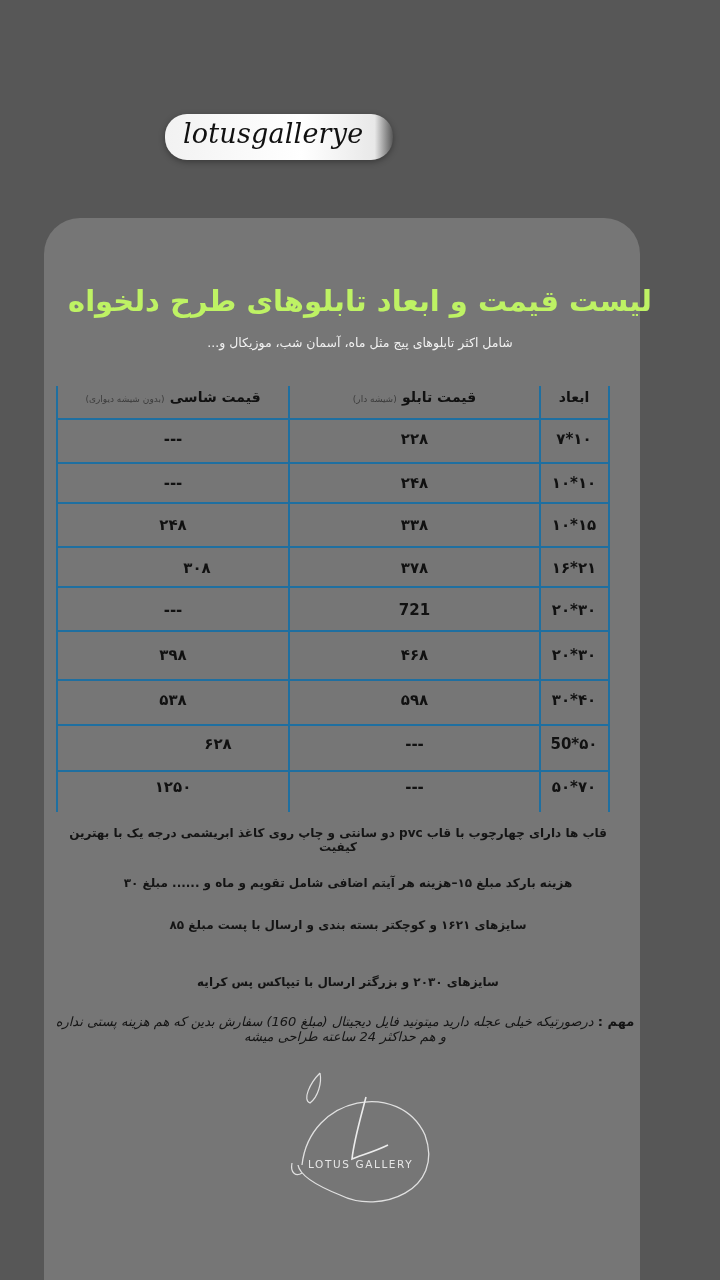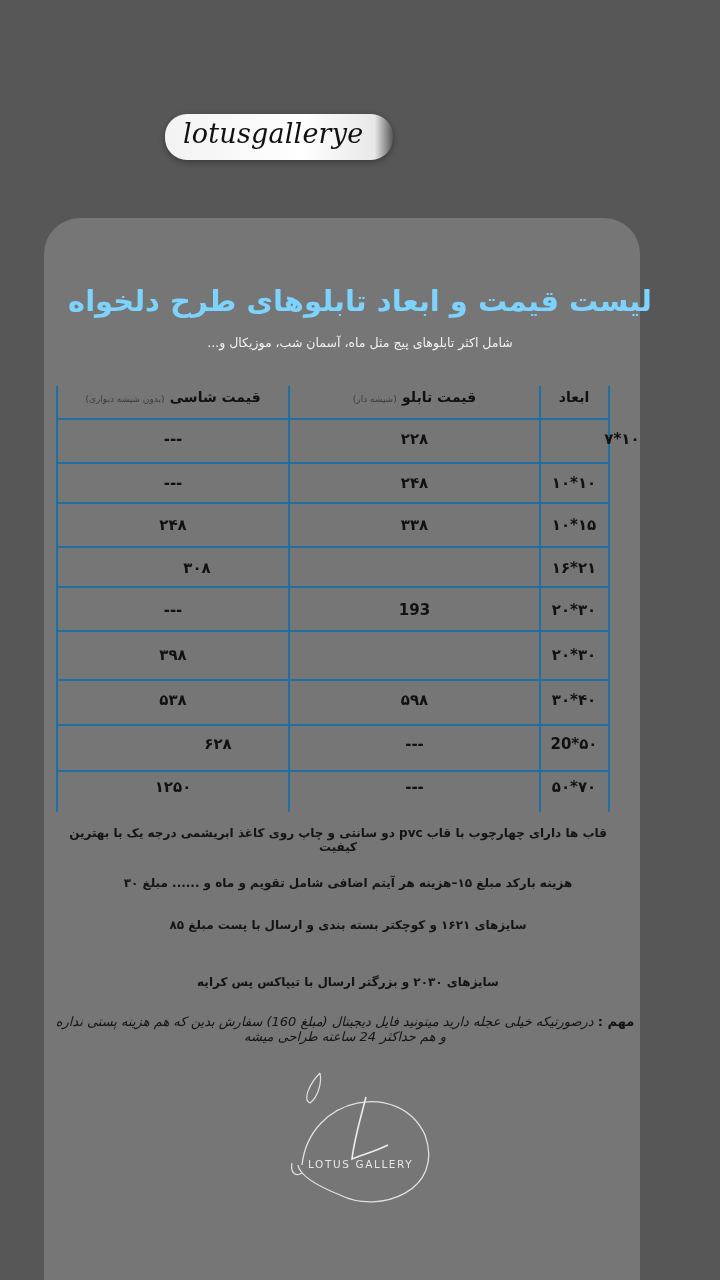--- a/index.html
+++ b/index.html
@@ -18,21 +18,21 @@
       position:absolute; left:18px; top:4px;
       font-family:"DejaVu Serif", serif; font-style:italic;
       font-size:27px; color:#111; letter-spacing:0.2px;
     }
     .card {
       position:absolute; left:44px; top:218px; width:596px; height:1080px;
       background:#767676; border-radius:36px 36px 0 0;
     }
     .title {
       position:absolute; left:0; right:0; top:284px; text-align:center;
-      color:#7dd3fc; font-weight:bold; font-size:29px; direction:rtl;
+      color:#bef264; font-weight:bold; font-size:29px; direction:rtl;
     }
     .subtitle {
       position:absolute; left:0; right:0; top:335px; text-align:center;
       color:#f1f1f1; font-size:12.5px; direction:rtl;
     }
     .table-wrap { position:absolute; left:56px; top:386px; width:554px; height:426px; }
     .vline { position:absolute; top:0; bottom:0; width:2px; background:#1f6fa0; }
     .hline { position:absolute; left:0; right:0; height:2px; background:#1f6fa0; }
     .cell {
       position:absolute; font-weight:bold; font-size:15px; color:#111; direction:rtl;
@@ -90,47 +90,49 @@
   </div>
   <div class="cell" style="left:234px; width:249px; top:2px;">
     <span class="hdr-main">قیمت تابلو</span>
     <span class="hdr-note">(شیشه دار)</span>
   </div>
   <div class="cell" style="left:2px; width:230px; top:2px;">
     <span class="hdr-main">قیمت شاسی</span>
     <span class="hdr-note">(بدون شیشه دیواری)</span>
   </div>
 
-  <div class="cell" style="left:484px; width:68px; top:44px;padding-left:48px;">۱۰*۷</div>
+  <div class="cell" style="left:484px; width:68px; top:44px;">۱۰*۷</div>
   <div class="cell" style="left:234px; width:249px; top:44px;">۲۲۸</div>
   <div class="cell" style="left:2px; width:230px; top:44px;">---</div>
 
   <div class="cell" style="left:484px; width:68px; top:88px;">۱۰*۱۰</div>
   <div class="cell" style="left:234px; width:249px; top:88px;">۲۴۸</div>
   <div class="cell" style="left:2px; width:230px; top:88px;">---</div>
 
   <div class="cell" style="left:484px; width:68px; top:130px;">۱۵*۱۰</div>
   <div class="cell" style="left:234px; width:249px; top:130px;">۳۳۸</div>
   <div class="cell" style="left:2px; width:230px; top:130px;">۲۴۸</div>
 
   <div class="cell" style="left:484px; width:68px; top:173px;">۲۱*۱۶</div>
+  <div class="cell" style="left:234px; width:249px; top:173px;">۳۷۸</div>
   <div class="cell" style="left:2px; width:278px; top:173px;">۳۰۸</div>
 
   <div class="cell" style="left:484px; width:68px; top:215px;">۳۰*۲۰</div>
-  <div class="cell" style="left:234px; width:249px; top:215px;">193</div>
+  <div class="cell" style="left:234px; width:249px; top:215px;">721</div>
   <div class="cell" style="left:2px; width:230px; top:215px;">---</div>
 
   <div class="cell" style="left:484px; width:68px; top:260px;">۳۰*۲۰</div>
+  <div class="cell" style="left:234px; width:249px; top:260px;">۴۶۸</div>
   <div class="cell" style="left:2px; width:230px; top:260px;">۳۹۸</div>
 
   <div class="cell" style="left:484px; width:68px; top:305px;">۴۰*۳۰</div>
   <div class="cell" style="left:234px; width:249px; top:305px;">۵۹۸</div>
   <div class="cell" style="left:2px; width:230px; top:305px;">۵۳۸</div>
 
-  <div class="cell" style="left:484px; width:68px; top:349px;">۵۰*20</div>
+  <div class="cell" style="left:484px; width:68px; top:349px;">۵۰*50</div>
   <div class="cell" style="left:234px; width:249px; top:349px;">---</div>
   <div class="cell" style="left:2px; width:230px; top:349px;padding-left:45px;">۶۲۸</div>
 
   <div class="cell" style="left:484px; width:68px; top:392px;">۷۰*۵۰</div>
   <div class="cell" style="left:234px; width:249px; top:392px;">---</div>
   <div class="cell" style="left:2px; width:230px; top:392px;">۱۲۵۰</div>
 </div>
 
 <div class="note" style="top:826px; left:56px; right:100px;">قاب ها دارای چهارچوب با قاب pvc دو سانتی و چاپ روی کاغذ ابریشمی درجه یک با بهترین کیفیت</div>
 <div class="note" style="top:876px;">هزینه بارکد مبلغ ۱۵–هزینه هر آیتم اضافی شامل تقویم و ماه و ...... مبلغ   ۳۰</div>

